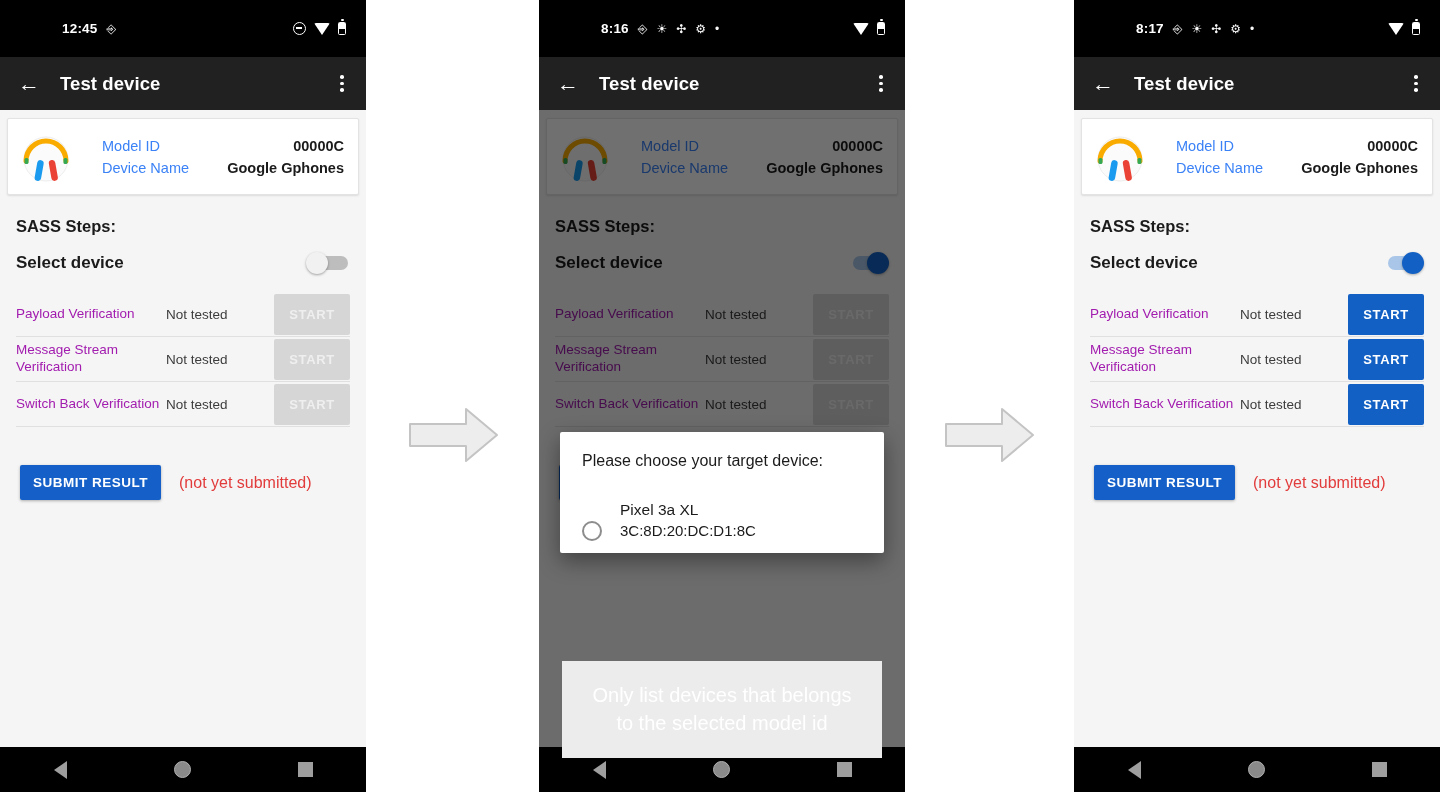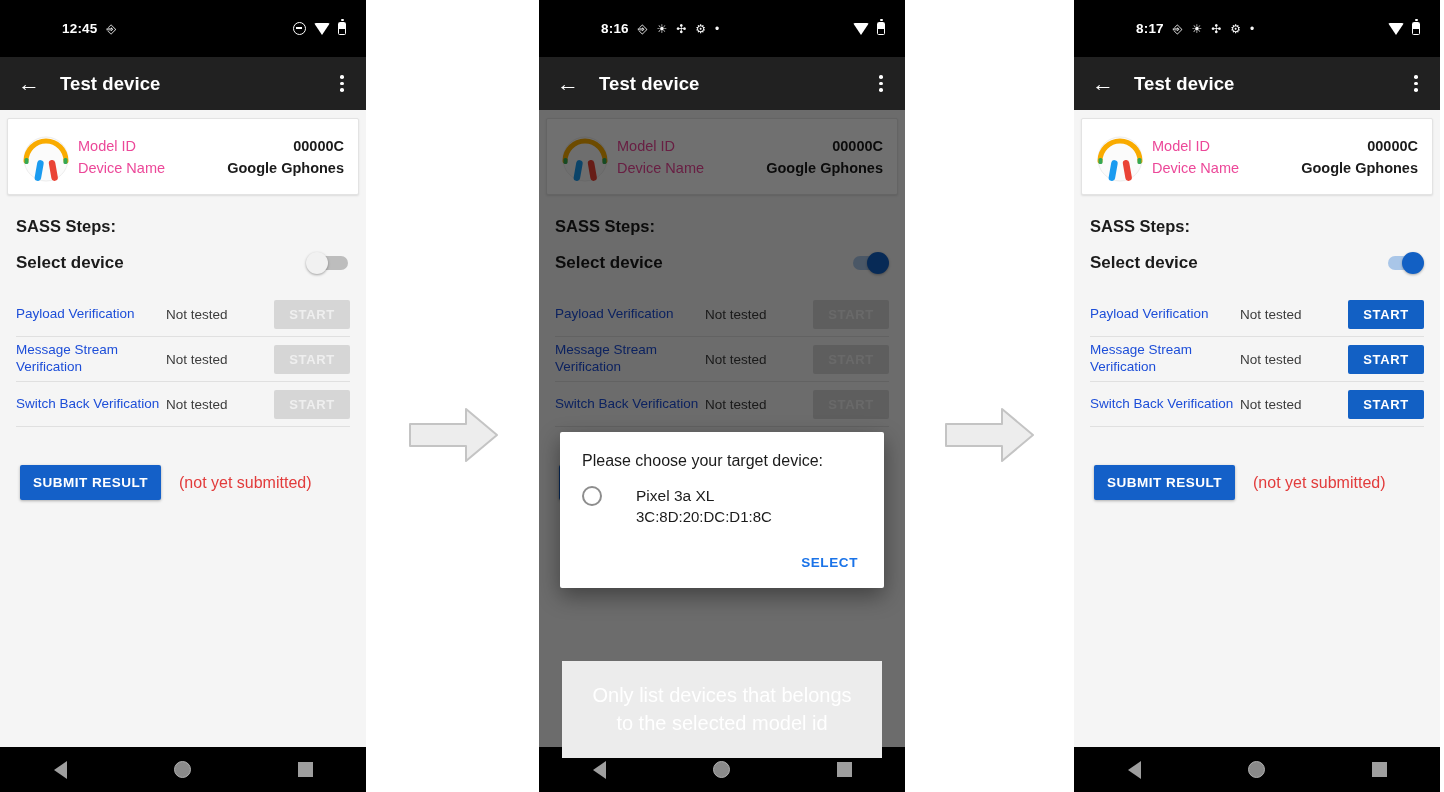--- a/index.html
+++ b/index.html
@@ -105,21 +105,21 @@
     height: 77px;
     display: flex; align-items: center;
     padding: 0 14px 0 10px;
   }
   .hp-icon { width: 56px; height: 56px; flex: 0 0 56px; position: relative; }
   .dev-rows { flex: 1; margin-left: 4px; }
   .dev-row {
     display: flex; justify-content: space-between; align-items: baseline;
     padding: 3px 0;
   }
-  .dev-k { font-size: 14.5px; color: #ec4899; }
+  .dev-k { font-size: 14.5px; color: #3b82f6; margin-left: 24px; }
   .dev-v { font-size: 14.5px; color: #1b1b1b; font-weight: bold; }
 
   
   .sass-title {
     margin: 22px 0 0 16px;
     font-size: 16.5px; font-weight: bold; color: #1b1b1b;
   }
   .select-row {
     display: flex; align-items: center; justify-content: space-between;
     margin: 16px 16px 0 16px;
@@ -140,25 +140,25 @@
   .switch.on .track { background: #a9c6e8; }
   .switch.on .thumb { left: 22px; background: #1260c4; box-shadow: 0 1px 2.5px rgba(0,0,0,.30); }
 
   
   .tests { margin: 18px 16px 0 16px; }
   .test-row {
     display: flex; align-items: center;
     border-bottom: 1px solid #e0e0e0;
     min-height: 45px;
   }
-  .t-name { flex: 0 0 150px; font-size: 13.5px; color: #1d4ed8; line-height: 1.25; }
+  .t-name { flex: 0 0 150px; font-size: 13.5px; color: #a21caf; line-height: 1.25; }
   .t-status { flex: 1; font-size: 13.5px; color: #3c3c3c; }
   .t-btn {
     flex: 0 0 76px;
-    height: 29px; border-radius: 2px; border: none;
+    height: 41px; border-radius: 2px; border: none;
     font-size: 13px; font-weight: bold; letter-spacing: .6px;
     display: flex; align-items: center; justify-content: center;
     font-family: "Liberation Sans", sans-serif;
   }
   .t-btn.disabled { background: #d6d6d6; color: #efefef; }
   .t-btn.enabled  { background: #1260c4; color: #ffffff; }
 
   
   .submit-row {
     display: flex; align-items: center; gap: 18px;
@@ -198,21 +198,21 @@
   }
   .dialog {
     position: absolute; z-index: 7;
     left: 21px; right: 21px; top: 322px;
     background: #ffffff;
     border-radius: 2px;
     box-shadow: 0 8px 22px rgba(0,0,0,.40);
     padding: 20px 22px 12px 22px;
   }
   .dlg-title { font-size: 16px; font-weight: normal; color: #1b1b1b; }
-  .dlg-opt { display: flex; align-items: flex-start; gap: 34px; margin-top: 16px; }
+  .dlg-opt { display: flex; align-items: flex-end; gap: 18px; margin-top: 30px; }
   .radio {
     width: 20px; height: 20px; border-radius: 50%;
     border: 2px solid #8d8d8d; flex: 0 0 20px;
   }
   .dlg-dev-name { font-size: 15.5px; color: #1b1b1b; line-height: 1.33; }
   .dlg-dev-mac  { font-size: 15px; color: #1b1b1b; line-height: 1.33; }
   .dlg-actions { display: flex; justify-content: flex-end; margin-top: 22px; }
   .dlg-select {
     background: none; border: none;
     color: #1a73e8; font-size: 13.5px; font-weight: bold; letter-spacing: .6px;
@@ -422,23 +422,20 @@
 
       <div class="dialog">
         <div class="dlg-title">Please choose your target device:</div>
         <div class="dlg-opt">
           <span class="radio"></span>
           <span>
             <span class="dlg-dev-name">Pixel 3a XL</span><br>
             <span class="dlg-dev-mac">3C:8D:20:DC:D1:8C</span>
           </span>
         </div>
-        <div class="dlg-actions">
-          <button class="dlg-select">SELECT</button>
-        </div>
       </div>
 
       <div class="annotation">Only list devices that belongs to the selected model id</div>
     </div>
 
     <div class="navbar">
       <span class="nav-back"></span>
       <span class="nav-home"></span>
       <span class="nav-recent"></span>
     </div>

